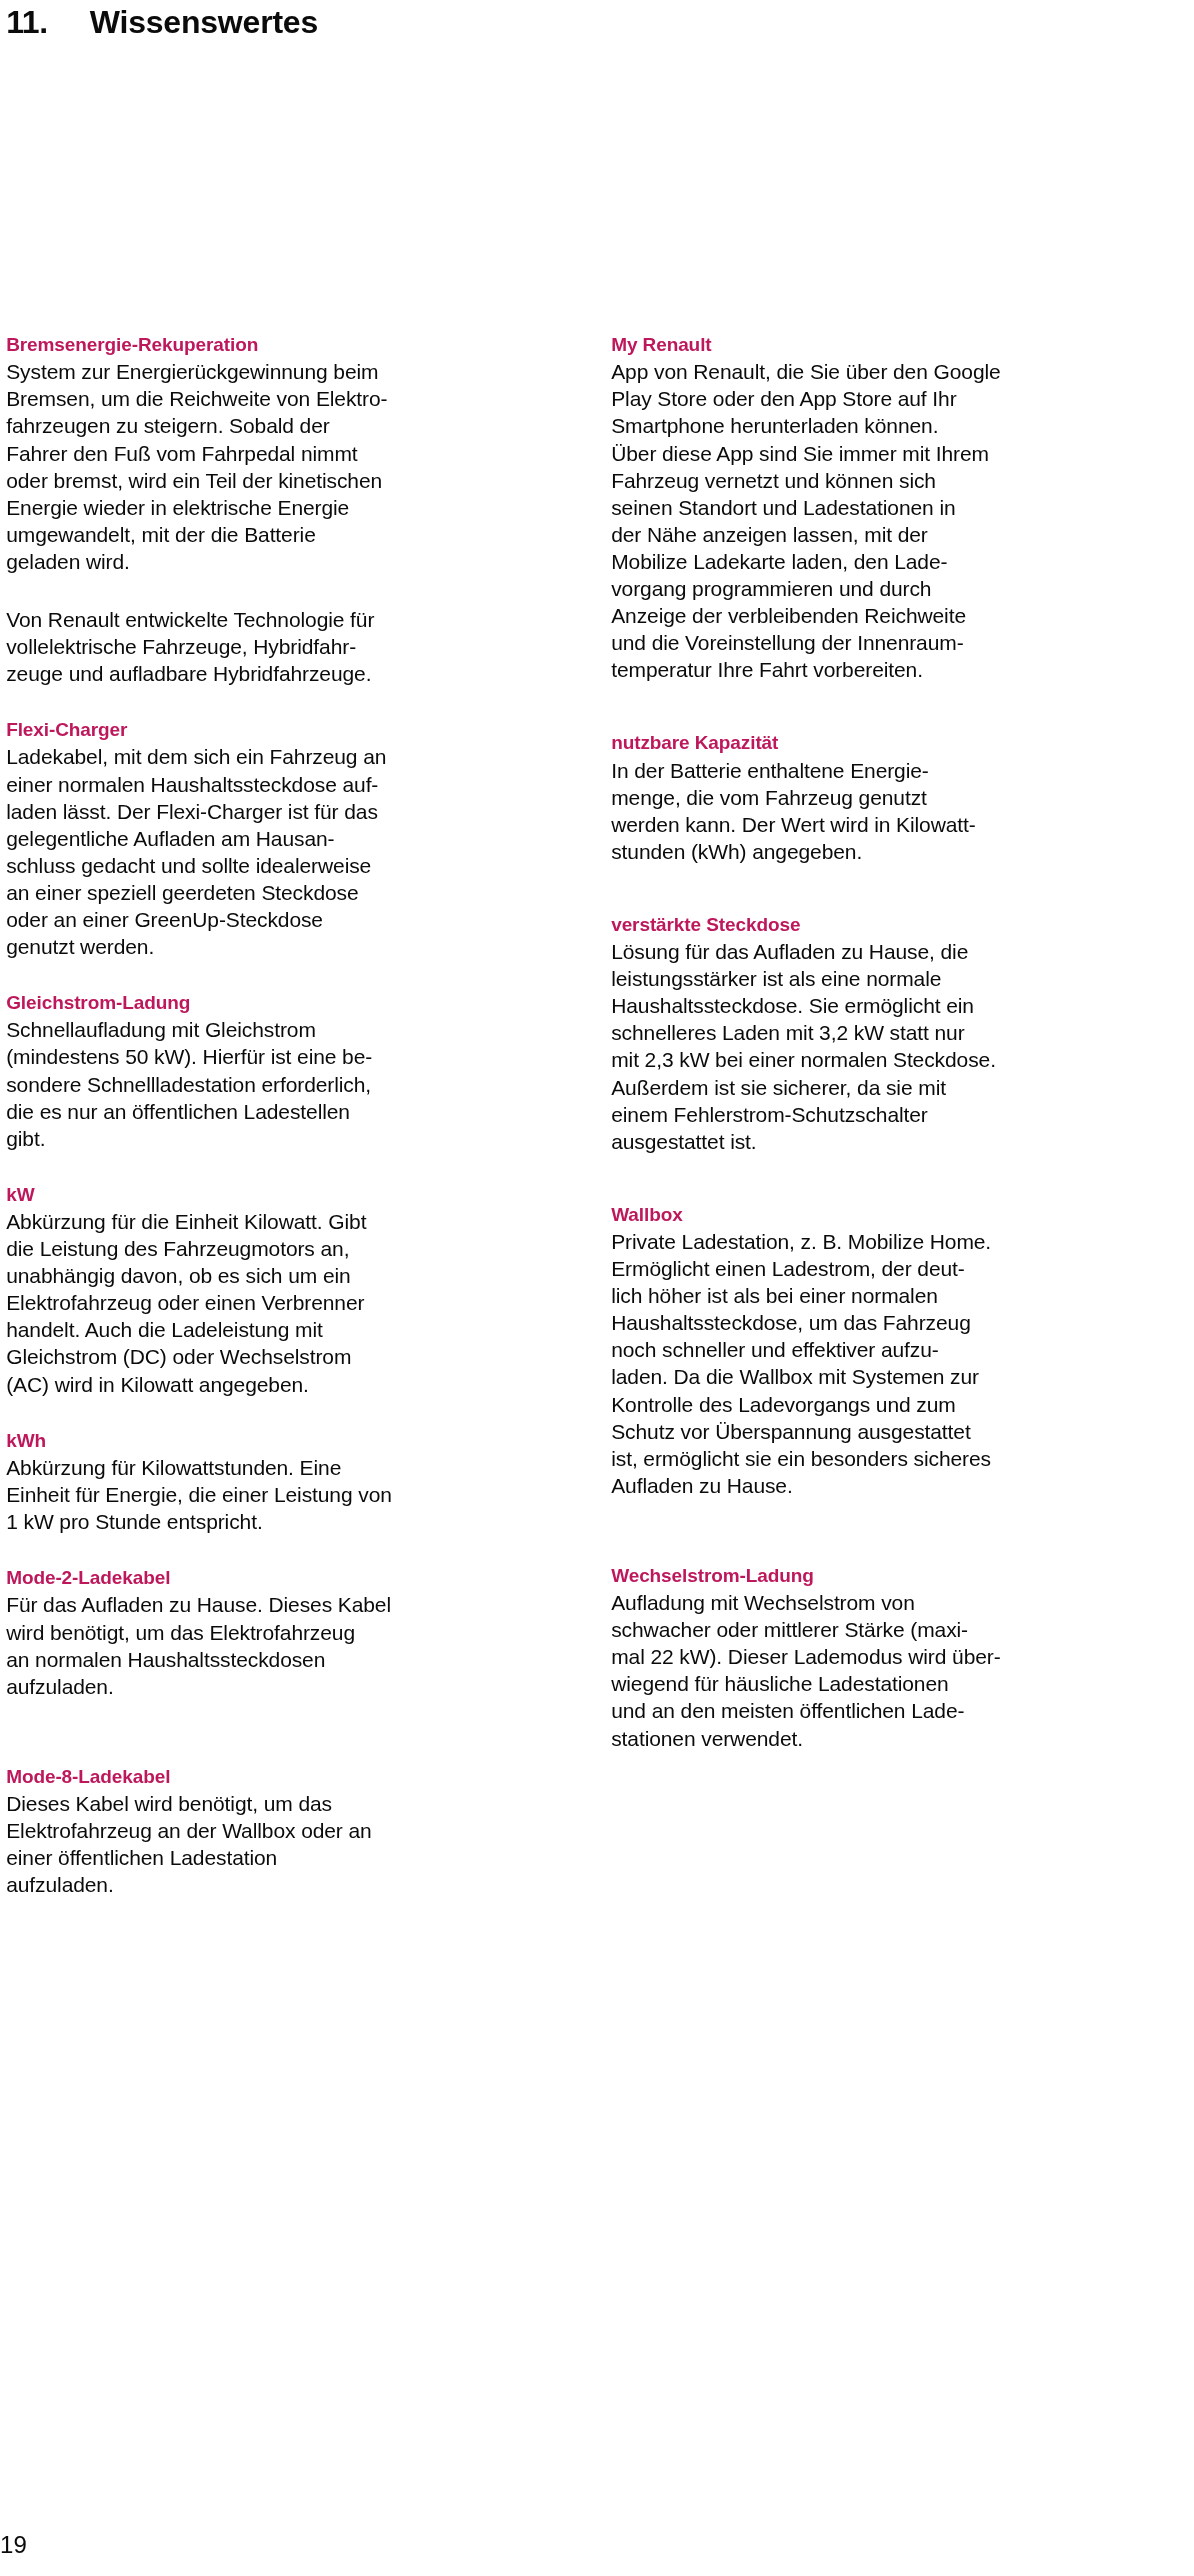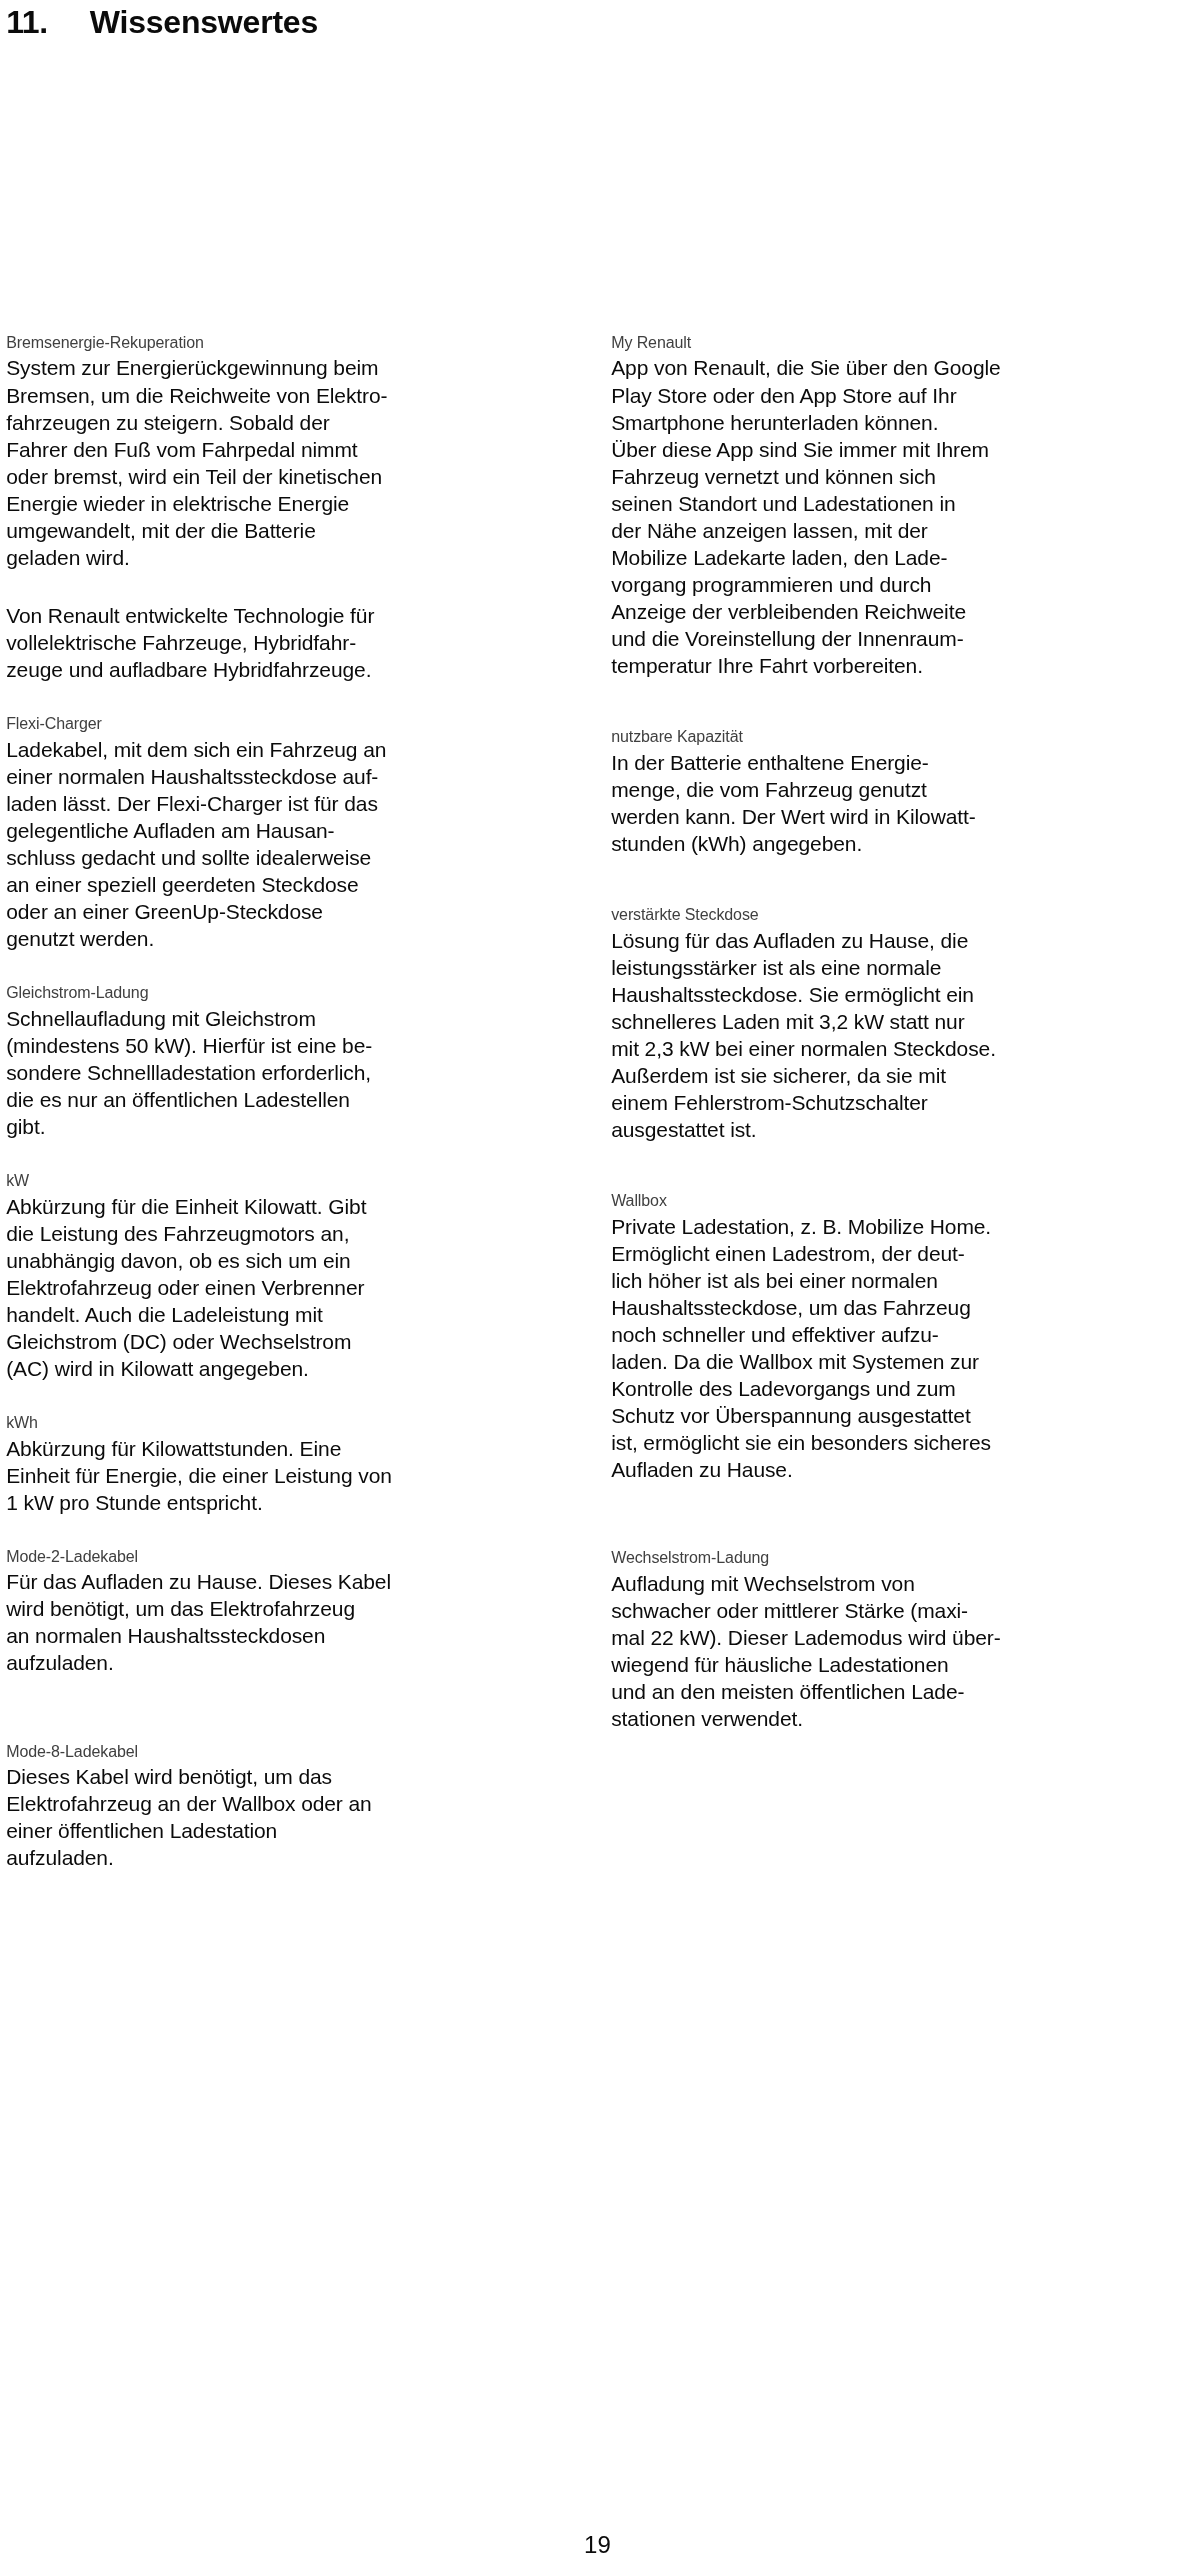--- a/index.html
+++ b/index.html
@@ -79,44 +79,43 @@
     width: 577px;
     flex: 0 0 577px;
   }
 
   .entry { margin: 0 0 31px 0; }
   .entry.gap-lg { margin-bottom: 48px; }
   .entry.gap-xl { margin-bottom: 65px; }
   .entry:last-child { margin-bottom: 0; }
 
   .term {
-    font-size: 16px;
-    font-weight: 400;
+    font-size: 19px;
+    font-weight: 700;
     line-height: 1.29;
     letter-spacing: -0.1px;
     margin: 0 0 0.8px 0;
-    color: #404040;
+    color: #be185d;
   }
   .def {
     font-size: 21px;
     font-weight: 400;
     line-height: 1.29;
     letter-spacing: -0.1px;
     margin: 0;
     color: #0b0b0b;
     white-space: pre-line;
   }
 
   
   .folio {
     position: absolute;
     left: 0;
     right: 0;
     bottom: 17px;
-    text-align: center;
     font-size: 24px;
     font-weight: 400;
     letter-spacing: 0.2px;
     color: #0b0b0b;
   }
 </style>
 </head>
 <body>
 
 <div class="page">

